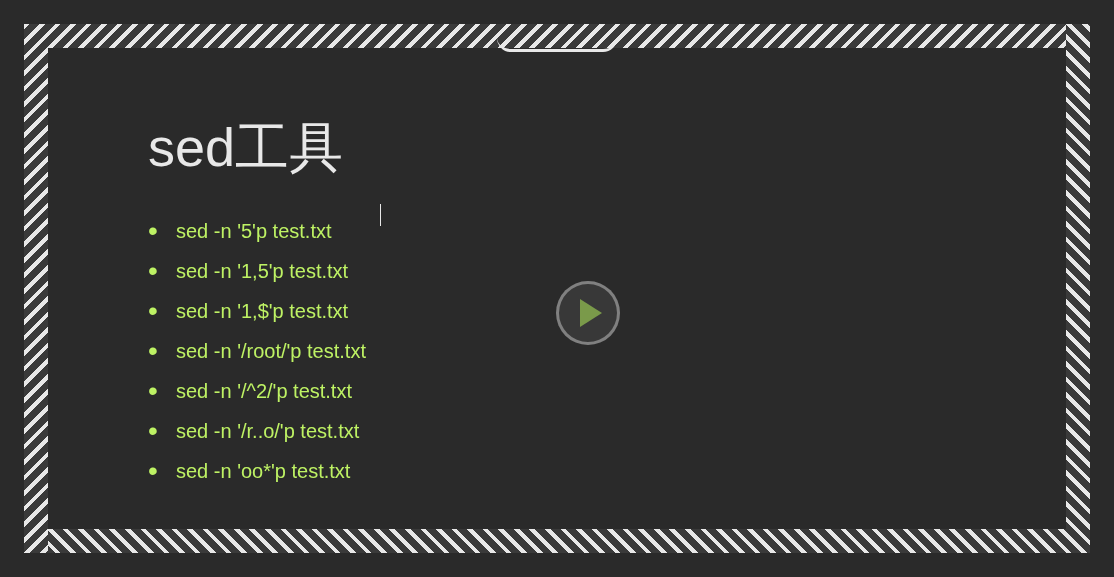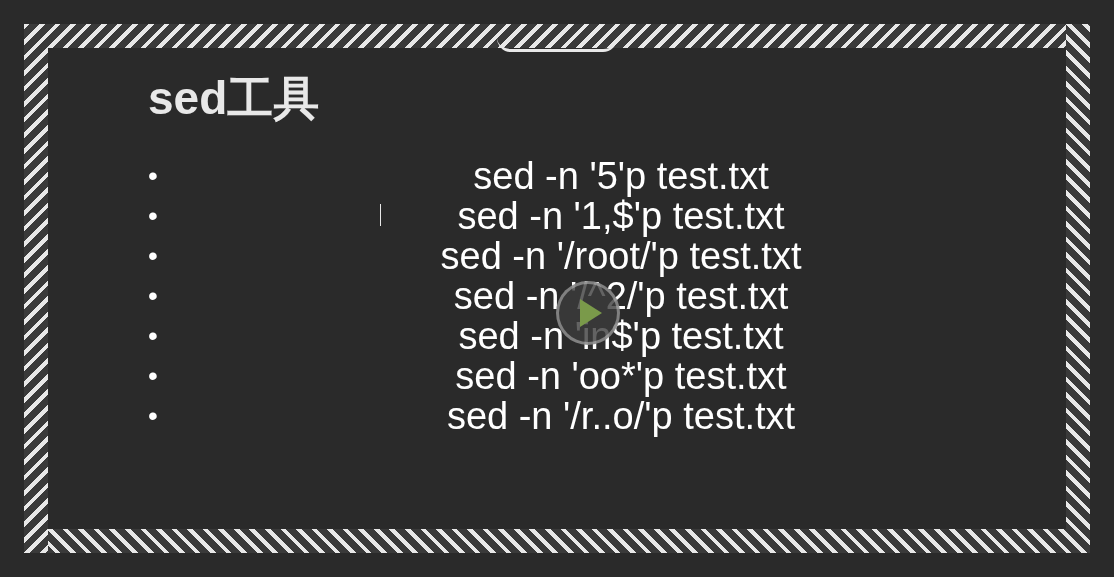--- a/index.html
+++ b/index.html
@@ -69,37 +69,37 @@
       top: 24px;
       left: 24px;
       right: 24px;
       bottom: 24px;
       background: #2a2a2a;
       color: #e8e8e8;
       padding: 20px 0 0 100px;
     }
     
     .slide-title {
-      font-size: 46px;
-      font-weight: bold;
+      font-size: 54px;
+      font-weight: normal;
       margin-bottom: 26px;
       color: #e8e8e8;
+      margin-top: 44px;
     }
     
     .bullets {
       list-style: none;
     }
     
     .bullets li {
-      font-size: 38px;
+      font-size: 20px;
       line-height: 40px;
-      color: #ffffff;
+      color: #bef264;
       position: relative;
       padding-left: 28px;
-      text-align: center;
     }
     
     .bullets li:before {
       content: "•";
       position: absolute;
       left: 0px;
       font-size: 28px;
     }
     
     .play-button {
@@ -155,24 +155,24 @@
   <div class="border-top"></div>
   <div class="border-bottom"></div>
   <div class="border-left"></div>
   <div class="border-right"></div>
 
   <div class="content">
     <div class="arc"></div>
     <h1 class="slide-title">sed工具</h1>
     <ul class="bullets">
       <li>sed -n '5'p test.txt</li>
+      <li>sed -n '1,5'p test.txt</li>
       <li>sed -n '1,$'p test.txt</li>
       <li>sed -n '/root/'p test.txt</li>
       <li>sed -n '/^2/'p test.txt</li>
-      <li>sed -n 'in$'p test.txt</li>
+      <li>sed -n '/r..o/'p test.txt</li>
       <li>sed -n 'oo*'p test.txt</li>
-      <li>sed -n '/r..o/'p test.txt</li>
     </ul>
     <div class="cursor-mark"></div>
   </div>
 
   <div class="play-button" aria-label="play"></div>
 </div>
 
 </body></html>

